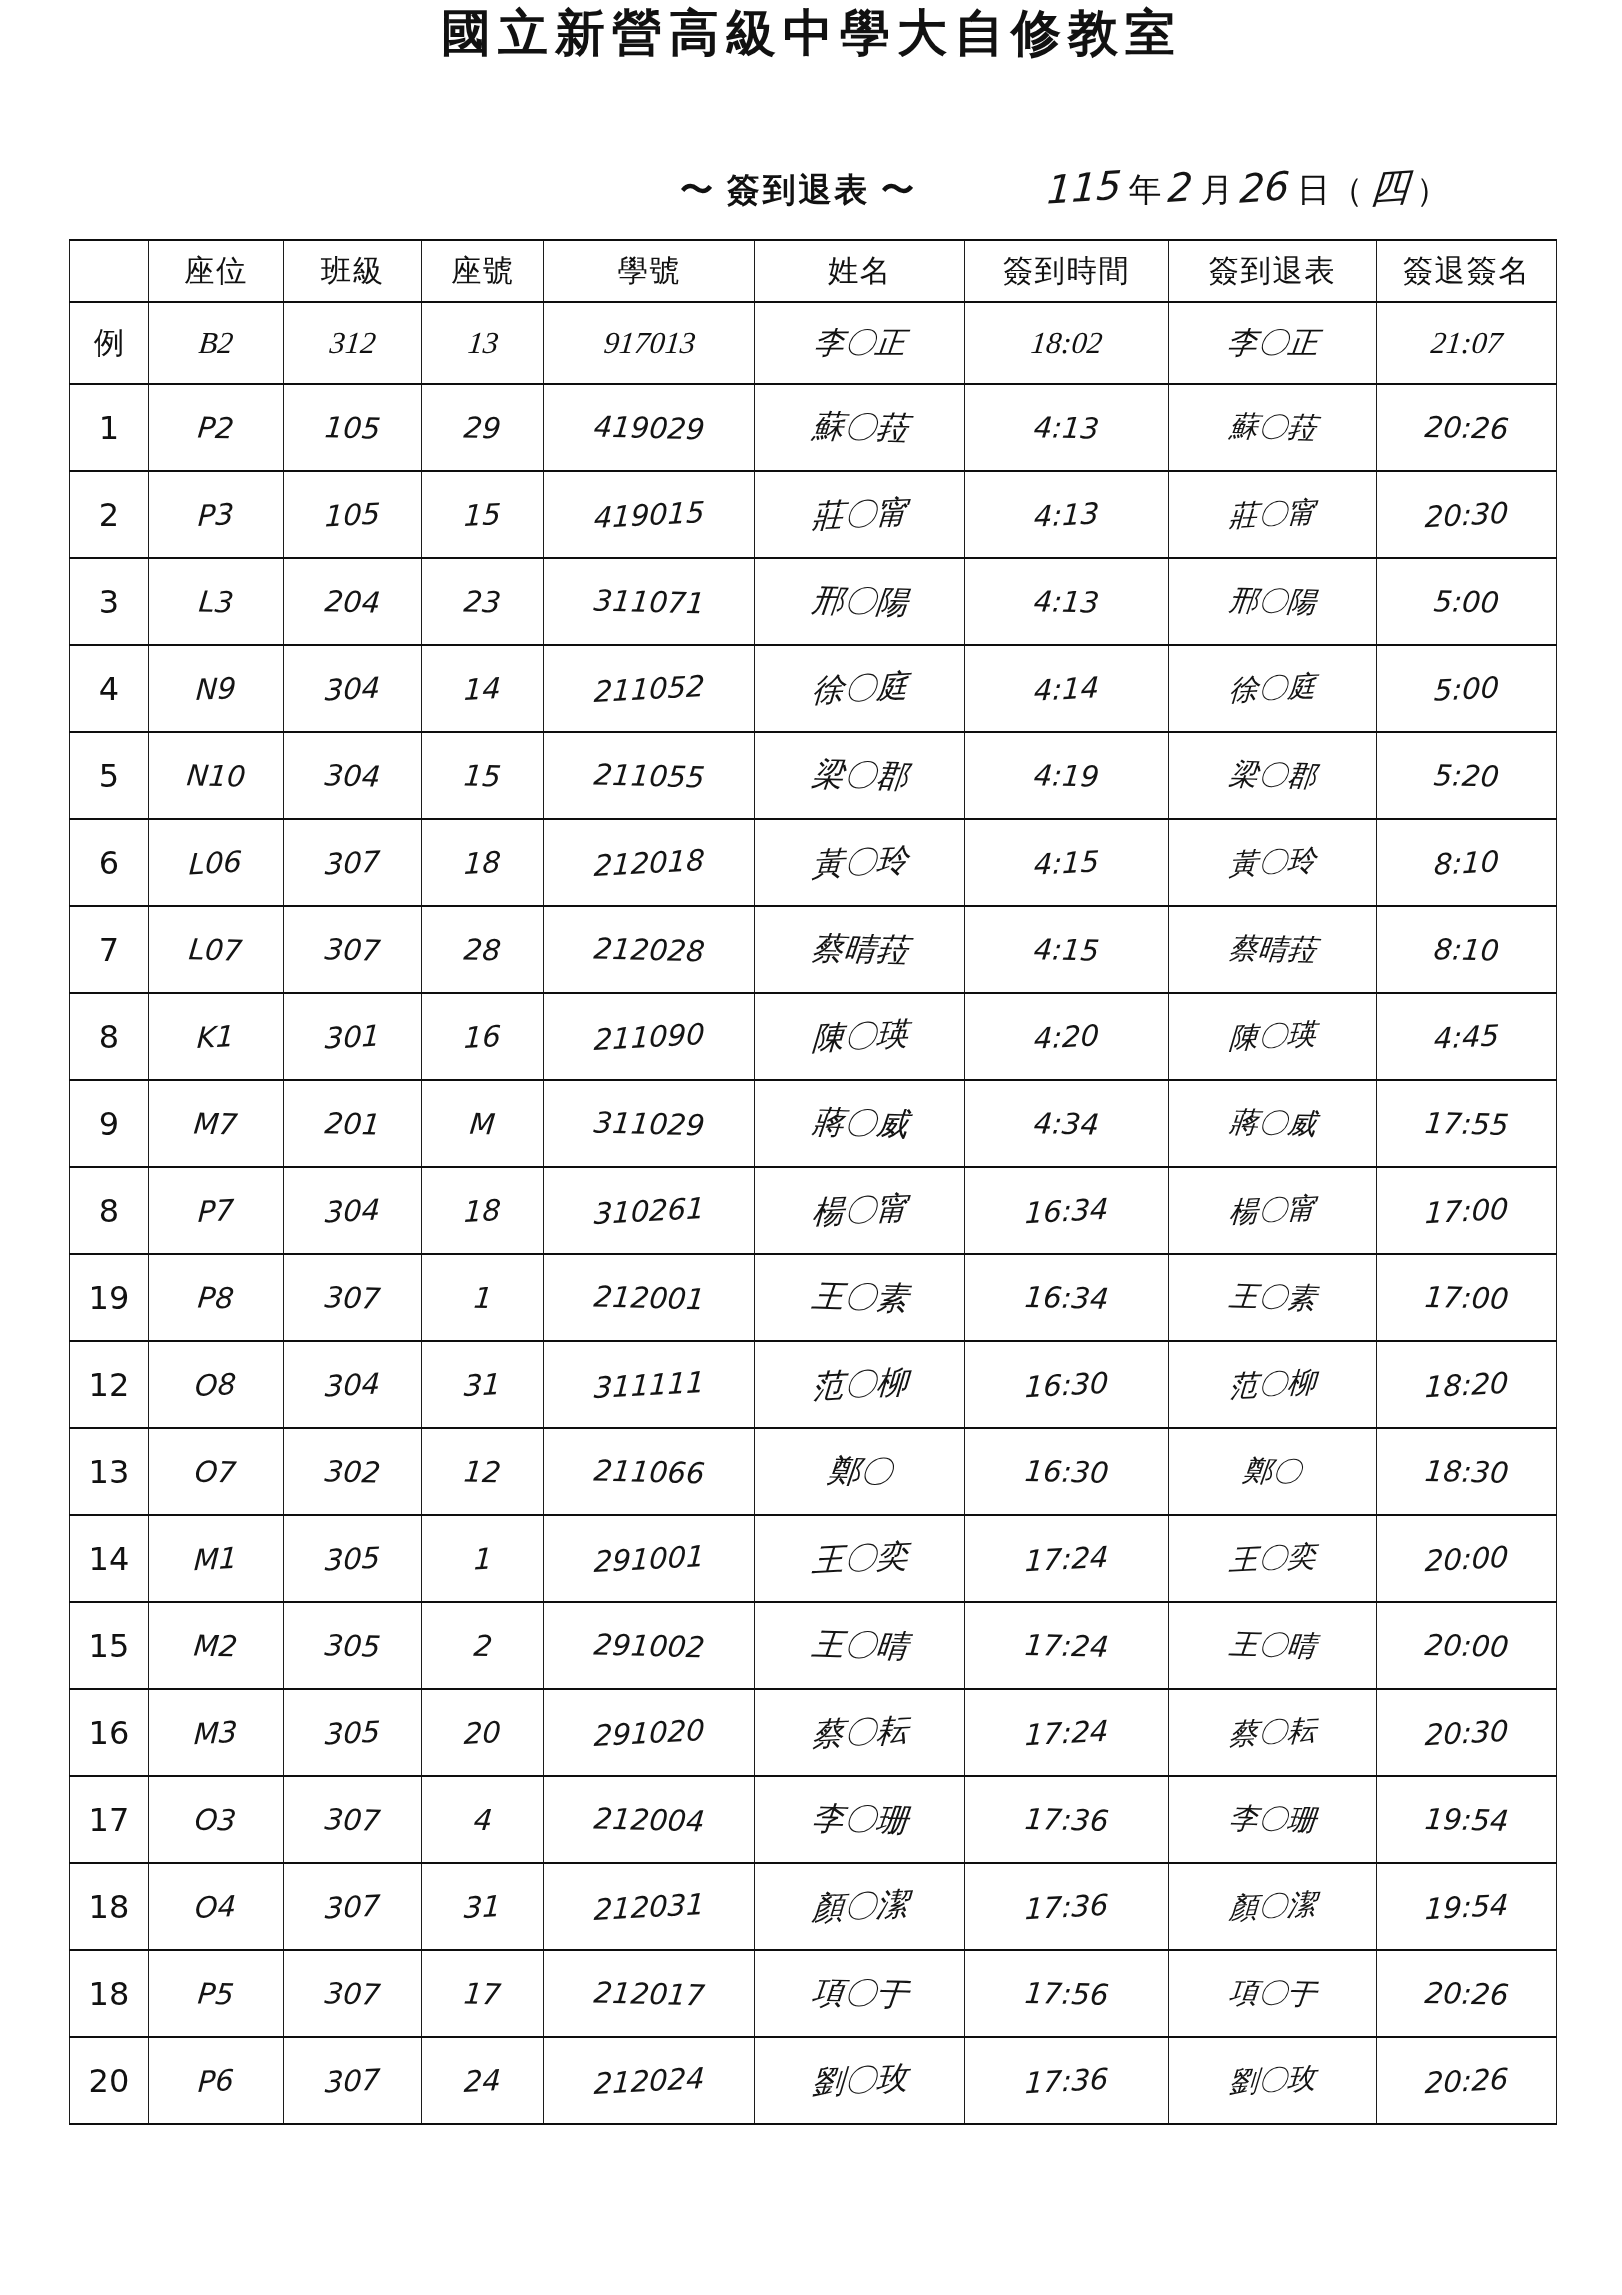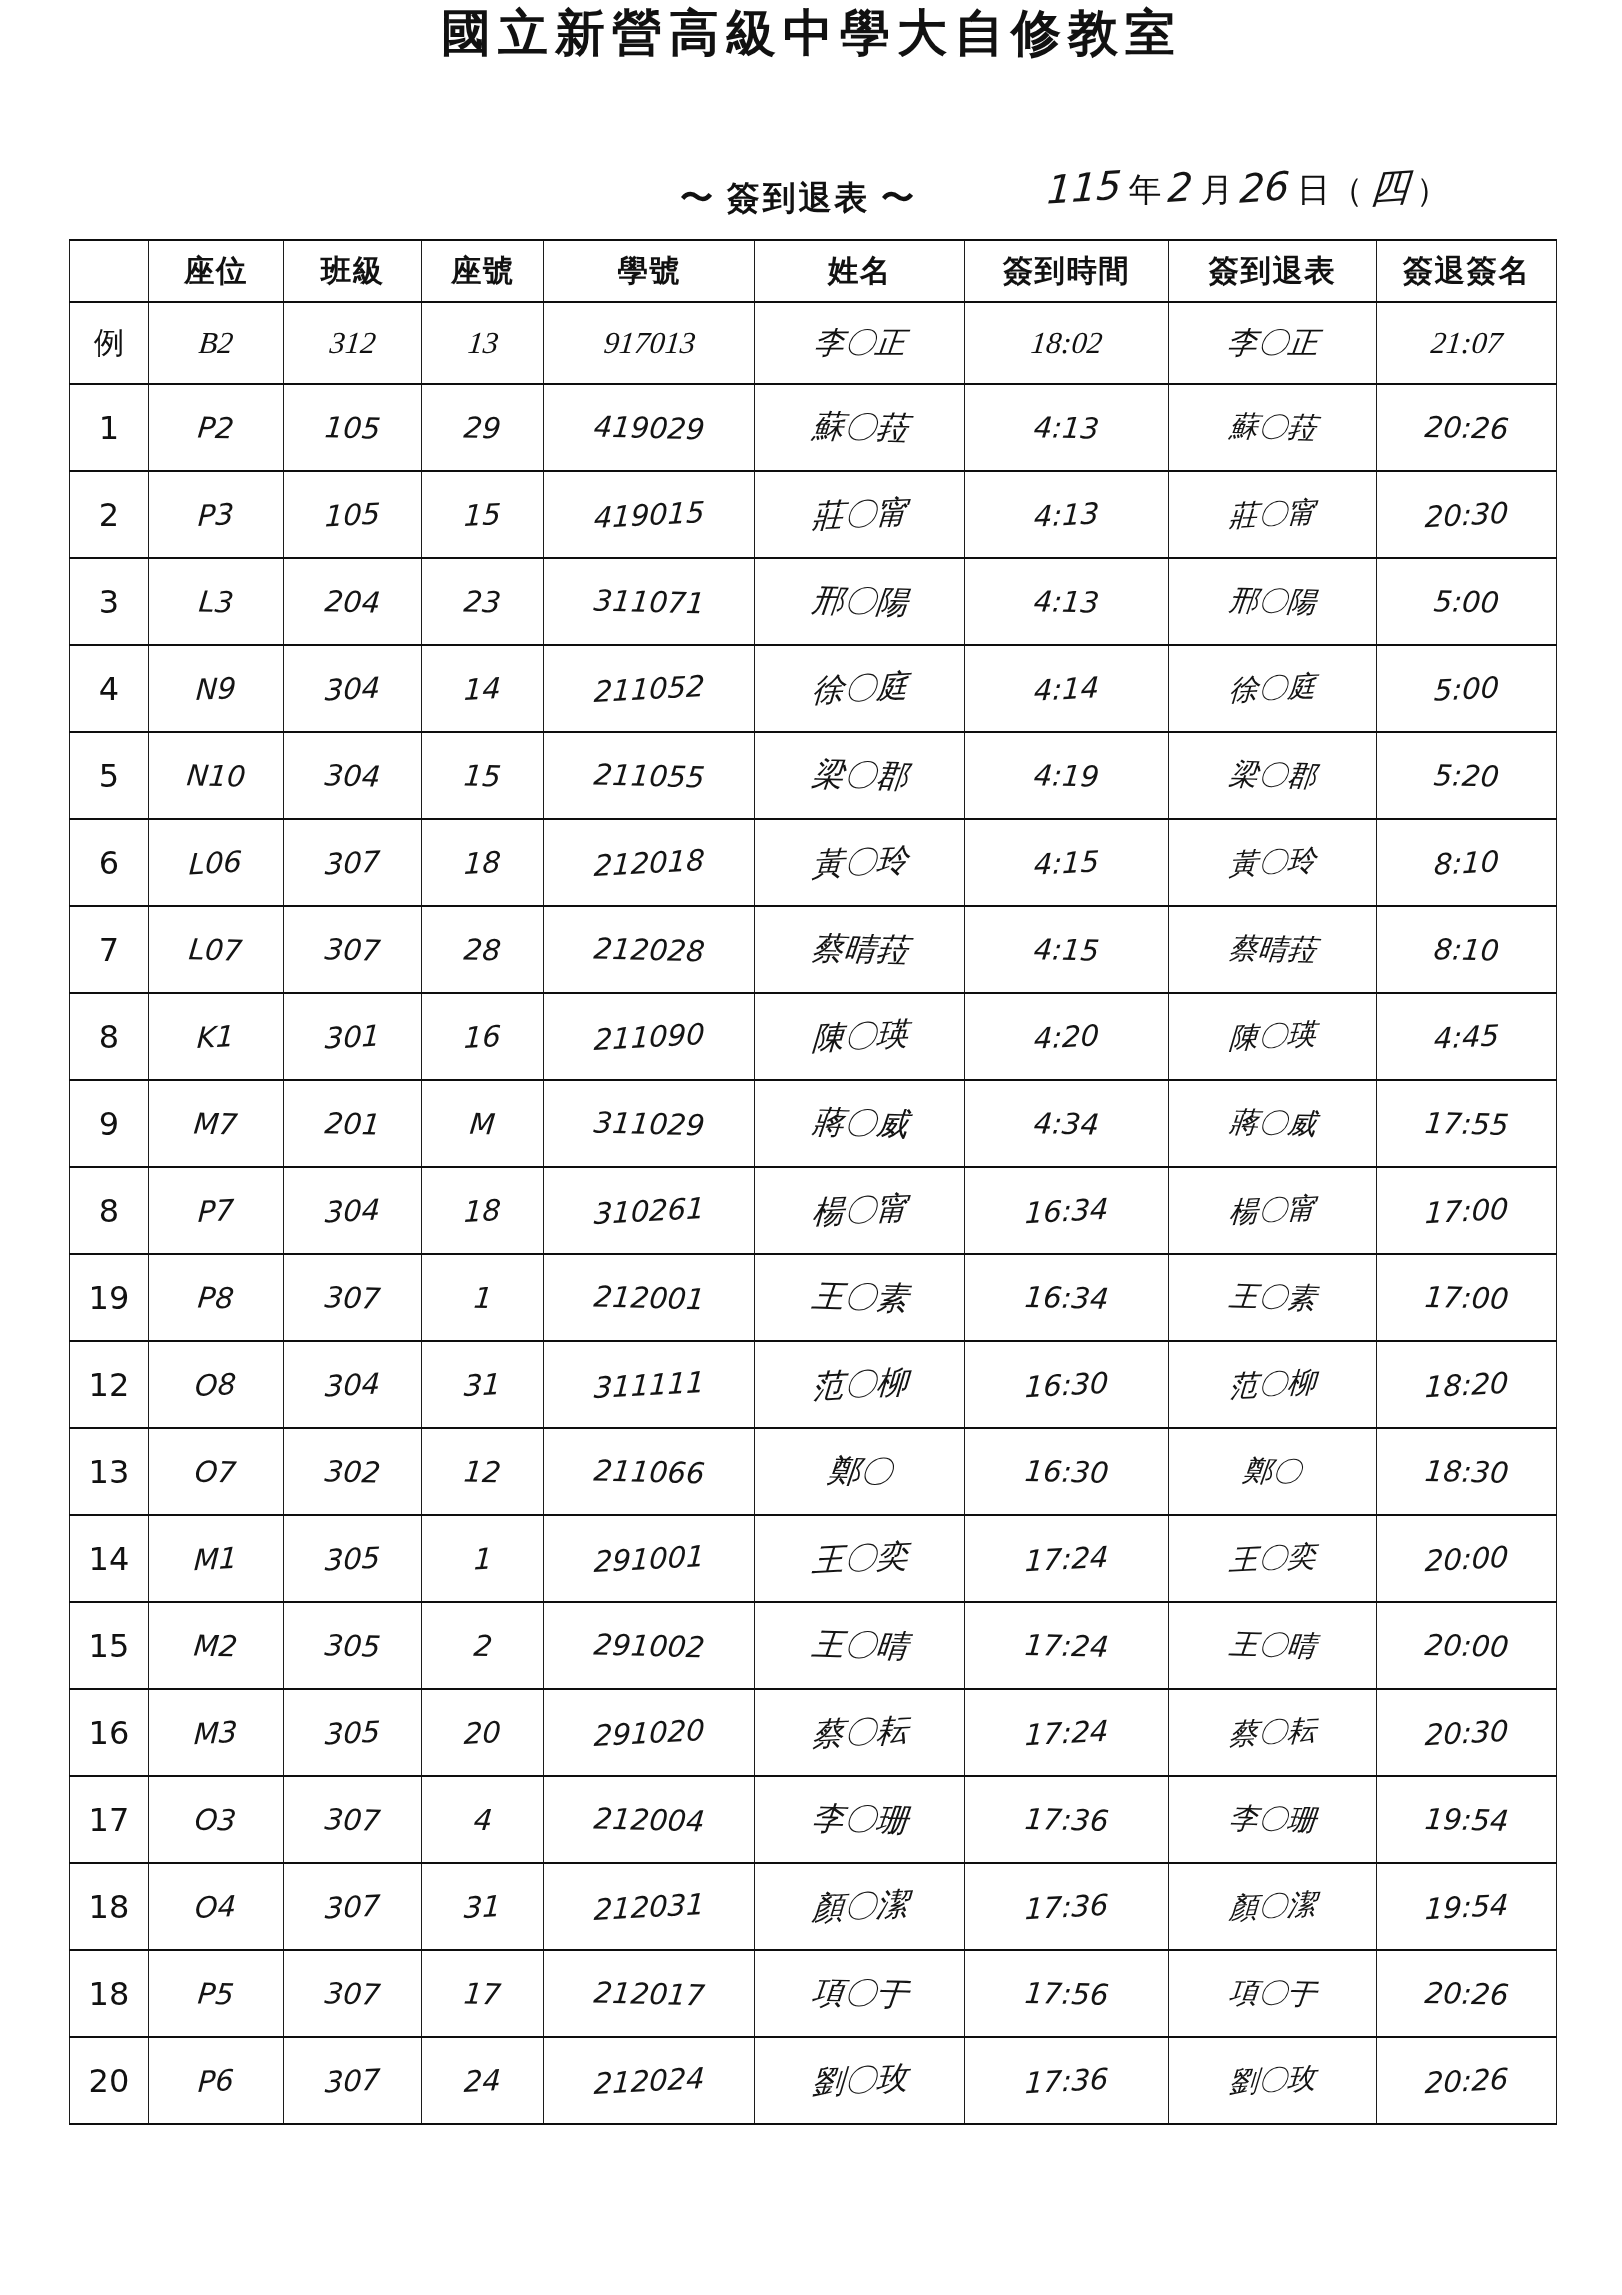--- a/index.html
+++ b/index.html
@@ -1,29 +1,29 @@
 <!DOCTYPE html>
 <html style="font-size:11px"><head>
 <meta charset="utf-8">
 <style>
   html,body{margin:0;padding:0;background:#e8e8e8;}
   .page{position:relative;width:1623px;height:2295px;background:#ffffff;margin:0 auto;
         font-family:"Liberation Serif", serif;color:#111;overflow:hidden;}
   .title{text-align:center;font-size:50px;font-weight:bold;letter-spacing:7px;}
   .subline{position:absolute;top:161px;left:0;width:100%;height:62px;}
-  .subtitle{position:absolute;left:680px;top:7px;font-size:33px;font-weight:bold;letter-spacing:2.8px;margin-top:8px;}
+  .subtitle{position:absolute;left:680px;top:7px;font-size:33px;font-weight:bold;letter-spacing:2.8px;}
   .dateline{position:absolute;left:1040px;top:0;font-size:33px;white-space:nowrap;}
   .hw{font-family:"DejaVu Sans", sans-serif;font-style:italic;display:inline-block;
       transform:rotate(-2deg);color:#141414;}
   .dateline .hw{font-size:39px;margin:0 7px;transform:rotate(-4deg) skewX(-8deg);}
   table{position:absolute;left:69px;top:239px;width:1488px;border-collapse:collapse;table-layout:fixed;}
   th,td{border-left:1.4px solid #1c1c1c;border-right:1.4px solid #1c1c1c;
         border-top:2.8px solid #0e0e0e;border-bottom:2.8px solid #0e0e0e;
         text-align:center;vertical-align:middle;padding:0;overflow:hidden;}
-  thead th{height:60px;font-size:30.5px;font-weight:bold;letter-spacing:1.4px;}
+  thead th{height:60px;font-size:30.5px;font-weight:normal;letter-spacing:1.4px;}
   tr.example td{height:80px;}
   tr.example .ex{font-style:italic;font-size:30.5px;font-family:"Liberation Serif", serif;
                  display:inline-block;transform:skewX(-6deg);}
   tr.example .rowlab{font-style:normal;transform:none;font-size:30.5px;}
   tbody tr.data td{height:85px;}
   .num{font-size:32px;font-family:"DejaVu Sans", sans-serif;font-style:normal;}
   .cell-hw{font-size:29px;}
   tbody tr.data td:nth-child(6) .cell-hw{font-size:32px;}
   tbody tr.data:nth-child(odd) .cell-hw{transform:rotate(-3deg) skewX(-6deg);}
   tbody tr.data:nth-child(even) .cell-hw{transform:rotate(1.5deg) skewX(-4deg);}

